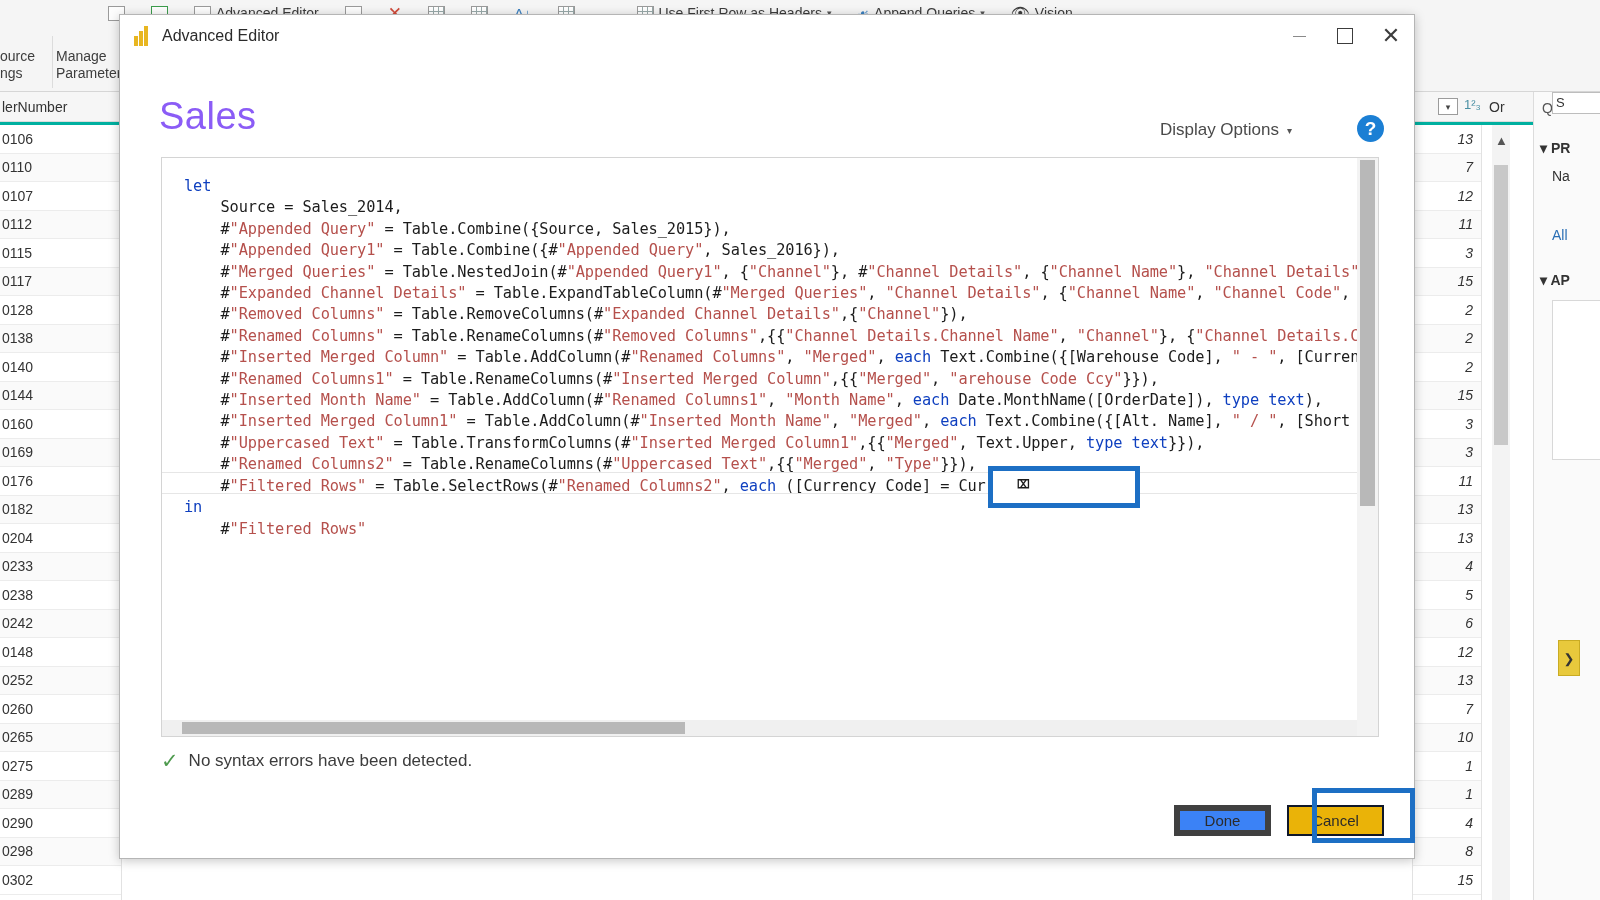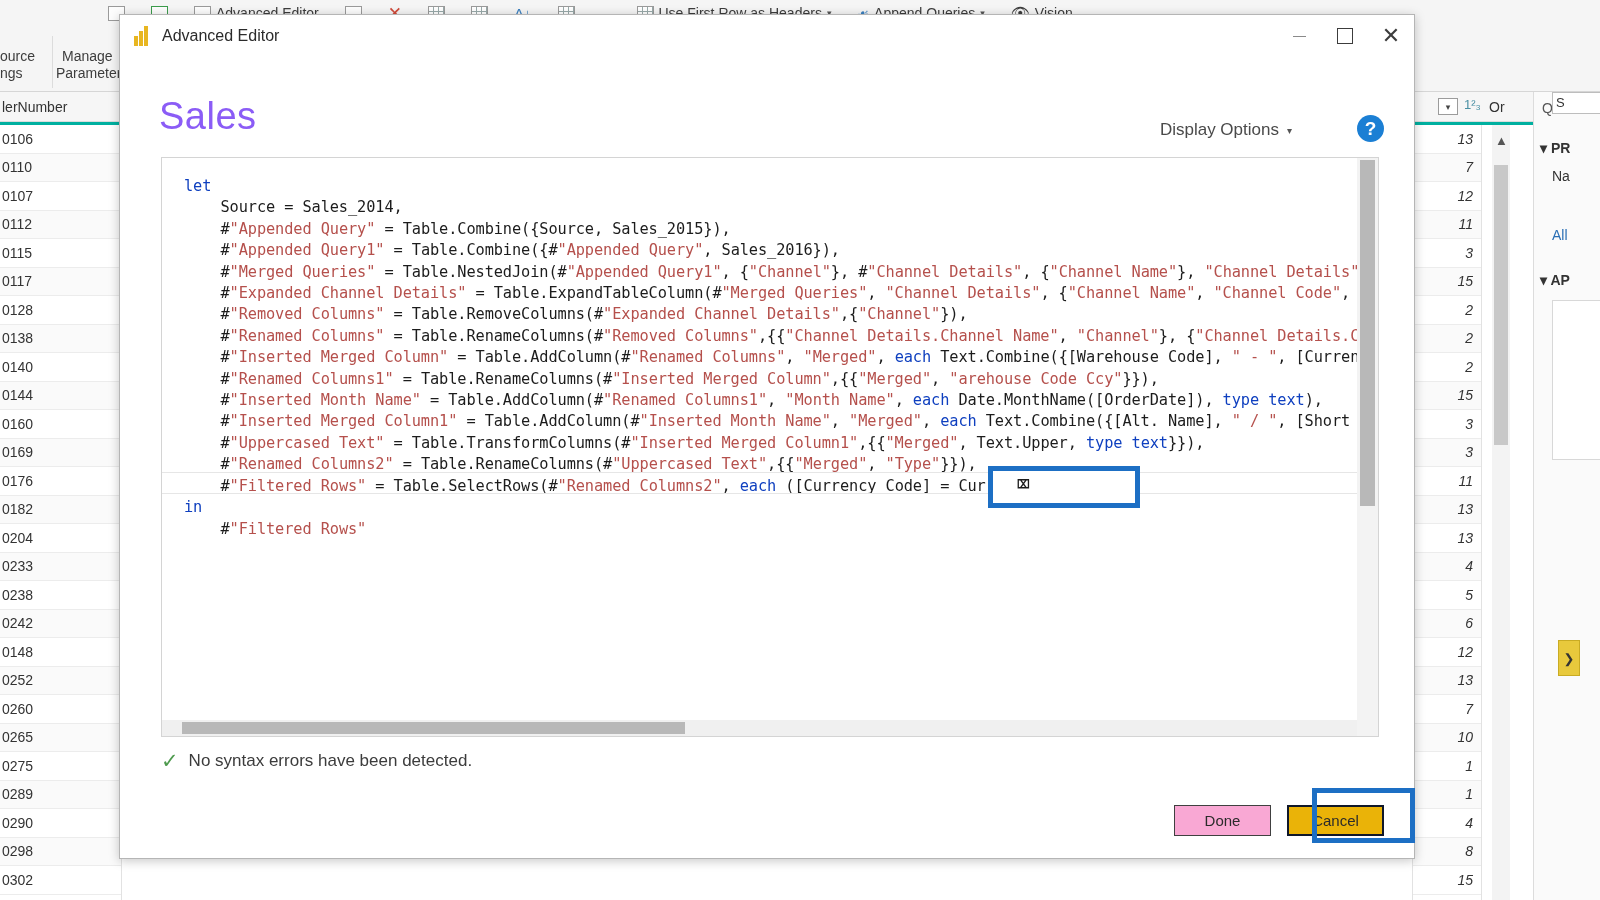--- a/index.html
+++ b/index.html
@@ -190,21 +190,21 @@
     font-size:17px; color:#3c3c3c;
   }
   .check { color:#4e9a4e; font-size:21px; line-height:1; }
 
   .dlg-footer { position:absolute; bottom:22px; right:30px; display:flex; align-items:center; gap:16px; }
   .btn {
     width:97px; height:31px; font-size:15px;
     display:flex; align-items:center; justify-content:center;
     border:2px solid #0f172a; background:#eab308; color:#2b2b2b;
   }
-  .btn.done { background:#f9a8d4; border:1px solid #404040; color:#2b2b2b; }
+  .btn.done { background:#3b82f6; border:6px solid #404040; color:#2b2b2b; }
 
   
   .annot { position:absolute; border:5px solid #1d6fc4; background:transparent; }
   #annot-code { left:868px; top:451px; width:152px; height:42px; background:#fff; }
   #annot-done { left:1192px; top:773px; width:103px; height:55px; }
   .annot-inner-text {
     position:absolute; left:868px; top:451px; width:152px; height:42px;
     font-family:"DejaVu Sans Mono", monospace; font-size:15.3px; color:#1c1c1c;
     display:flex; align-items:center; padding-left:14px;
   }
@@ -259,21 +259,21 @@
       <div class="ribbon-item">
         <span style="font-size:15px;color:#3c3c3c">👁</span>
         <span>Vision</span>
       </div>
     </div>
 
     <div class="ribbon-labels">
       <div class="rlab" style="left:0px;top:14px;width:52px">ource</div>
       <div class="rlab" style="left:0px;top:31px;width:52px">ngs</div>
       <div class="rlab" style="left:0px;top:55px;width:52px">urces</div>
-      <div class="rlab" style="left:62px;top:14px;width:78px">Manage</div>
+      <div class="rlab" style="left:56px;top:14px;width:78px">Manage</div>
       <div class="rlab" style="left:56px;top:31px;width:78px">Parameter</div>
       <div class="rlab" style="left:56px;top:55px;width:78px">Paramete</div>
       <div class="rgroup-sep" style="left:52px;top:2px"></div>
       <div class="rgroup-sep" style="left:137px;top:2px"></div>
     </div>
   </div>
 
   <div class="grid-wrap">
     <div class="grid-header">
       <div class="hdr-label" style="left:2px">lerNumber</div>

